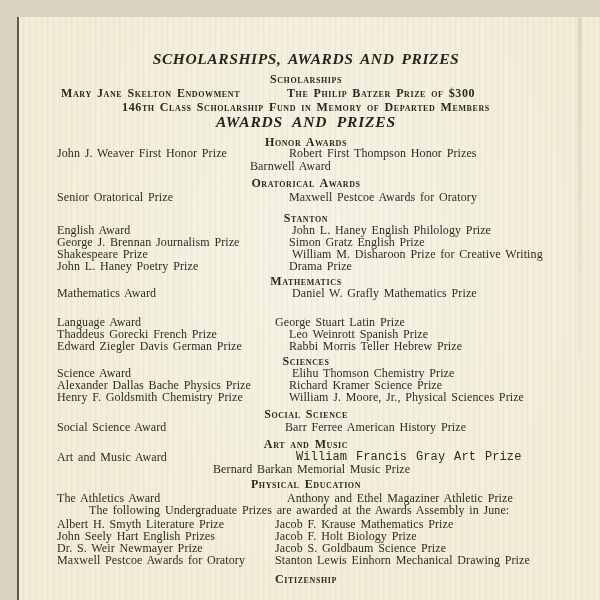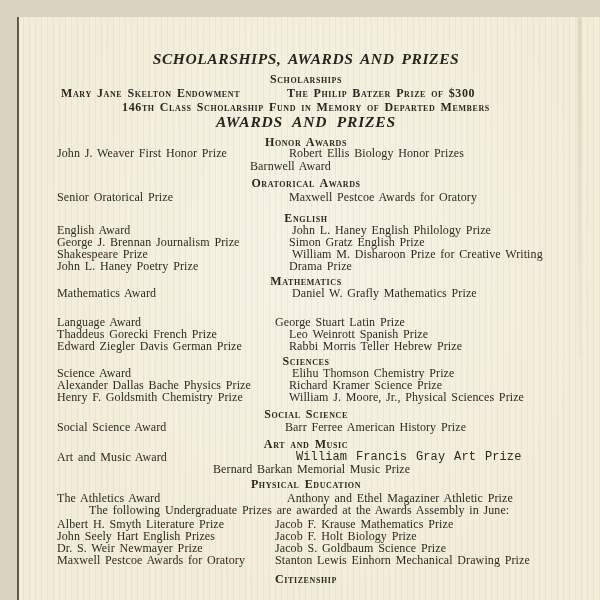--- a/index.html
+++ b/index.html
@@ -65,31 +65,31 @@
   <div class="ln" style="top:70px">
     <span class="l sc" style="left:44px">Mary Jane Skelton Endowment</span>
     <span class="r sc" style="left:270px">The Philip Batzer Prize of $300</span>
   </div>
   <div class="ln centered sc" style="top:84px">146th Class Scholarship Fund in Memory of Departed Members</div>
   <div class="ln centered title-sub" style="top:98px">AWARDS AND PRIZES</div>
 
   <div class="ln centered sc" style="top:119px">Honor Awards</div>
   <div class="ln" style="top:130px">
     <span class="l">John J. Weaver First Honor Prize</span>
-    <span class="r">Robert Ellis Biology Honor Prizes</span>
+    <span class="r">Robert First Thompson Honor Prizes</span>
   </div>
   <div class="ln" style="top:143px;left:233px">Barnwell Award</div>
 
   <div class="ln centered sc" style="top:160px">Oratorical Awards</div>
   <div class="ln" style="top:174px">
     <span class="l">Senior Oratorical Prize</span>
     <span class="r">Maxwell Pestcoe Awards for Oratory</span>
   </div>
 
-  <div class="ln centered sc" style="top:195px">English</div>
+  <div class="ln centered sc" style="top:195px">Stanton</div>
   <div class="ln" style="top:207px">
     <span class="l">English Award</span>
     <span class="r" style="left:275px">John L. Haney English Philology Prize</span>
   </div>
   <div class="ln" style="top:219px">
     <span class="l">George J. Brennan Journalism Prize</span>
     <span class="r">Simon Gratz English Prize</span>
   </div>
   <div class="ln" style="top:231px">
     <span class="l">Shakespeare Prize</span>

